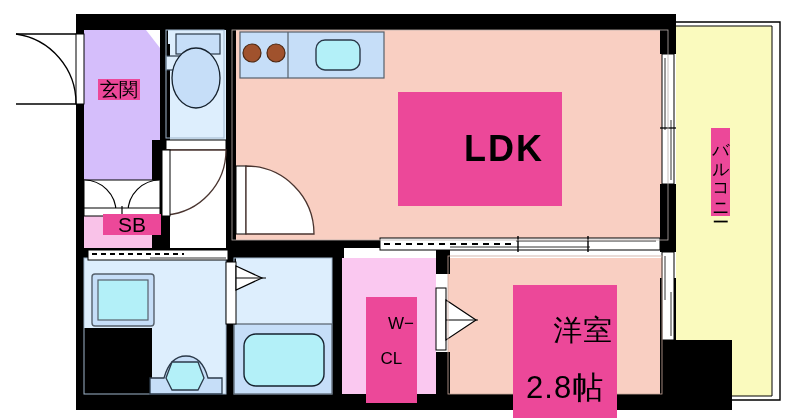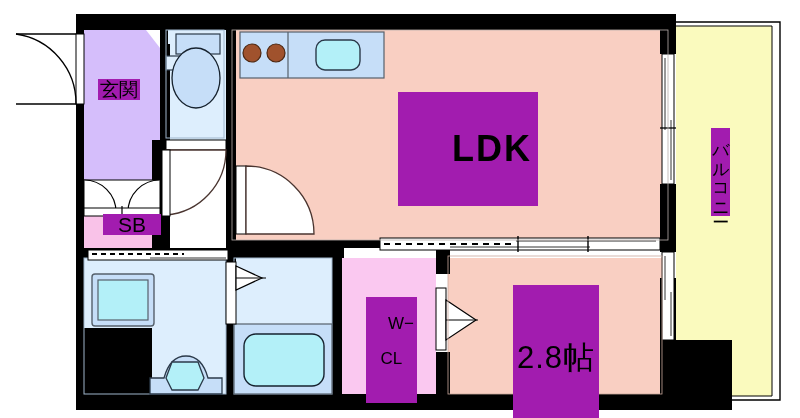--- a/index.html
+++ b/index.html
@@ -1,23 +1,23 @@
 <!DOCTYPE html>
 <html><head>
 <meta charset="utf-8">
 <style>
   html,body{margin:0;padding:0;background:#ffffff;}
   body{font-family:"Liberation Sans","DejaVu Sans",sans-serif;}
   #plan-root{position:relative;width:800px;height:418px;background:#ffffff;overflow:hidden;}
   #plan-svg{position:absolute;left:0;top:0;width:800px;height:418px;display:block;}
-  .lbl{position:absolute;background:#a21caf;color:#000;line-height:1.02;
+  .lbl{position:absolute;background:#ec4899;color:#000;line-height:1.02;
        text-align:center;white-space:pre;pointer-events:none;}
   .lbl-genkan{font-size:19px;letter-spacing:0px;padding:1px 2px;}
   .lbl-sb{font-size:21px;padding:0 15px;}
-  .lbl-ldk{font-size:36px;font-weight:600;letter-spacing:2px;padding:2px 6px;}
+  .lbl-ldk{font-size:36px;font-weight:600;letter-spacing:2px;padding:2px 18px;}
   .lbl-ldk .sub{display:block;font-size:28px;font-weight:600;letter-spacing:1px;margin-top:-2px;}
   .lbl-wcl{font-size:17px;padding:1px 3px;letter-spacing:0px;}
   .lbl-wcl .sub{display:block;}
   .lbl-youshitsu{font-size:29px;font-weight:500;letter-spacing:1px;padding:1px 4px;}
   .lbl-youshitsu .sub{display:block;font-size:31px;font-weight:500;margin-top:-3px;}
   .lbl-balcony{font-size:17px;letter-spacing:1px;padding:3px 1px;
                writing-mode:vertical-rl;text-orientation:upright;}
 </style>
 </head>
 <body>
@@ -207,18 +207,19 @@
   <div class="lbl lbl-ldk" style="left:398px;top:92px;">
     <span>LDK</span>
   </div>
 
   <div class="lbl lbl-wcl" style="left:366px;top:297px;">
     <span>W−</span>
     <span class="sub">CL</span>
   </div>
 
   <div class="lbl lbl-youshitsu" style="left:513px;top:285px;">
+    <span>洋室</span>
     <span class="sub">2.8帖</span>
   </div>
 
   <div class="lbl lbl-balcony" style="left:711px;top:128px;">バルコニー</div>
 
 </div>
 
 </body></html>

